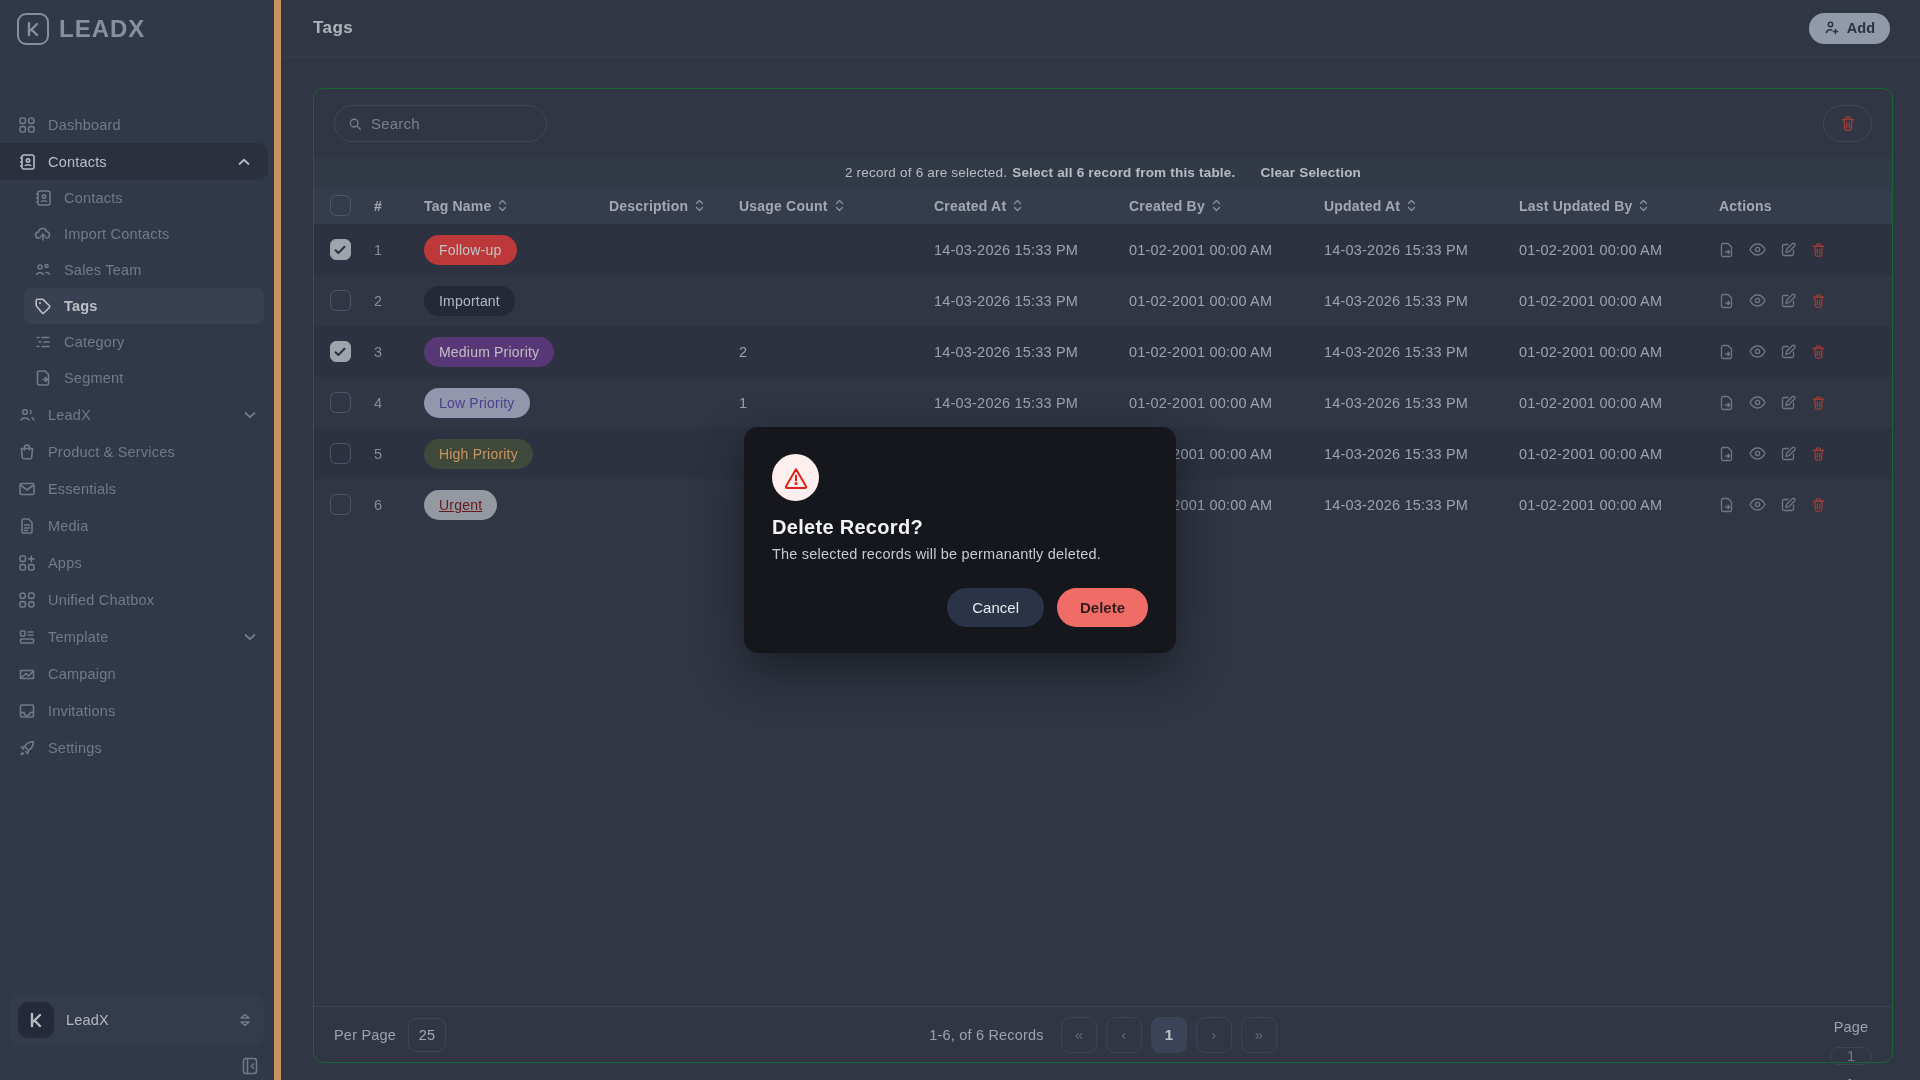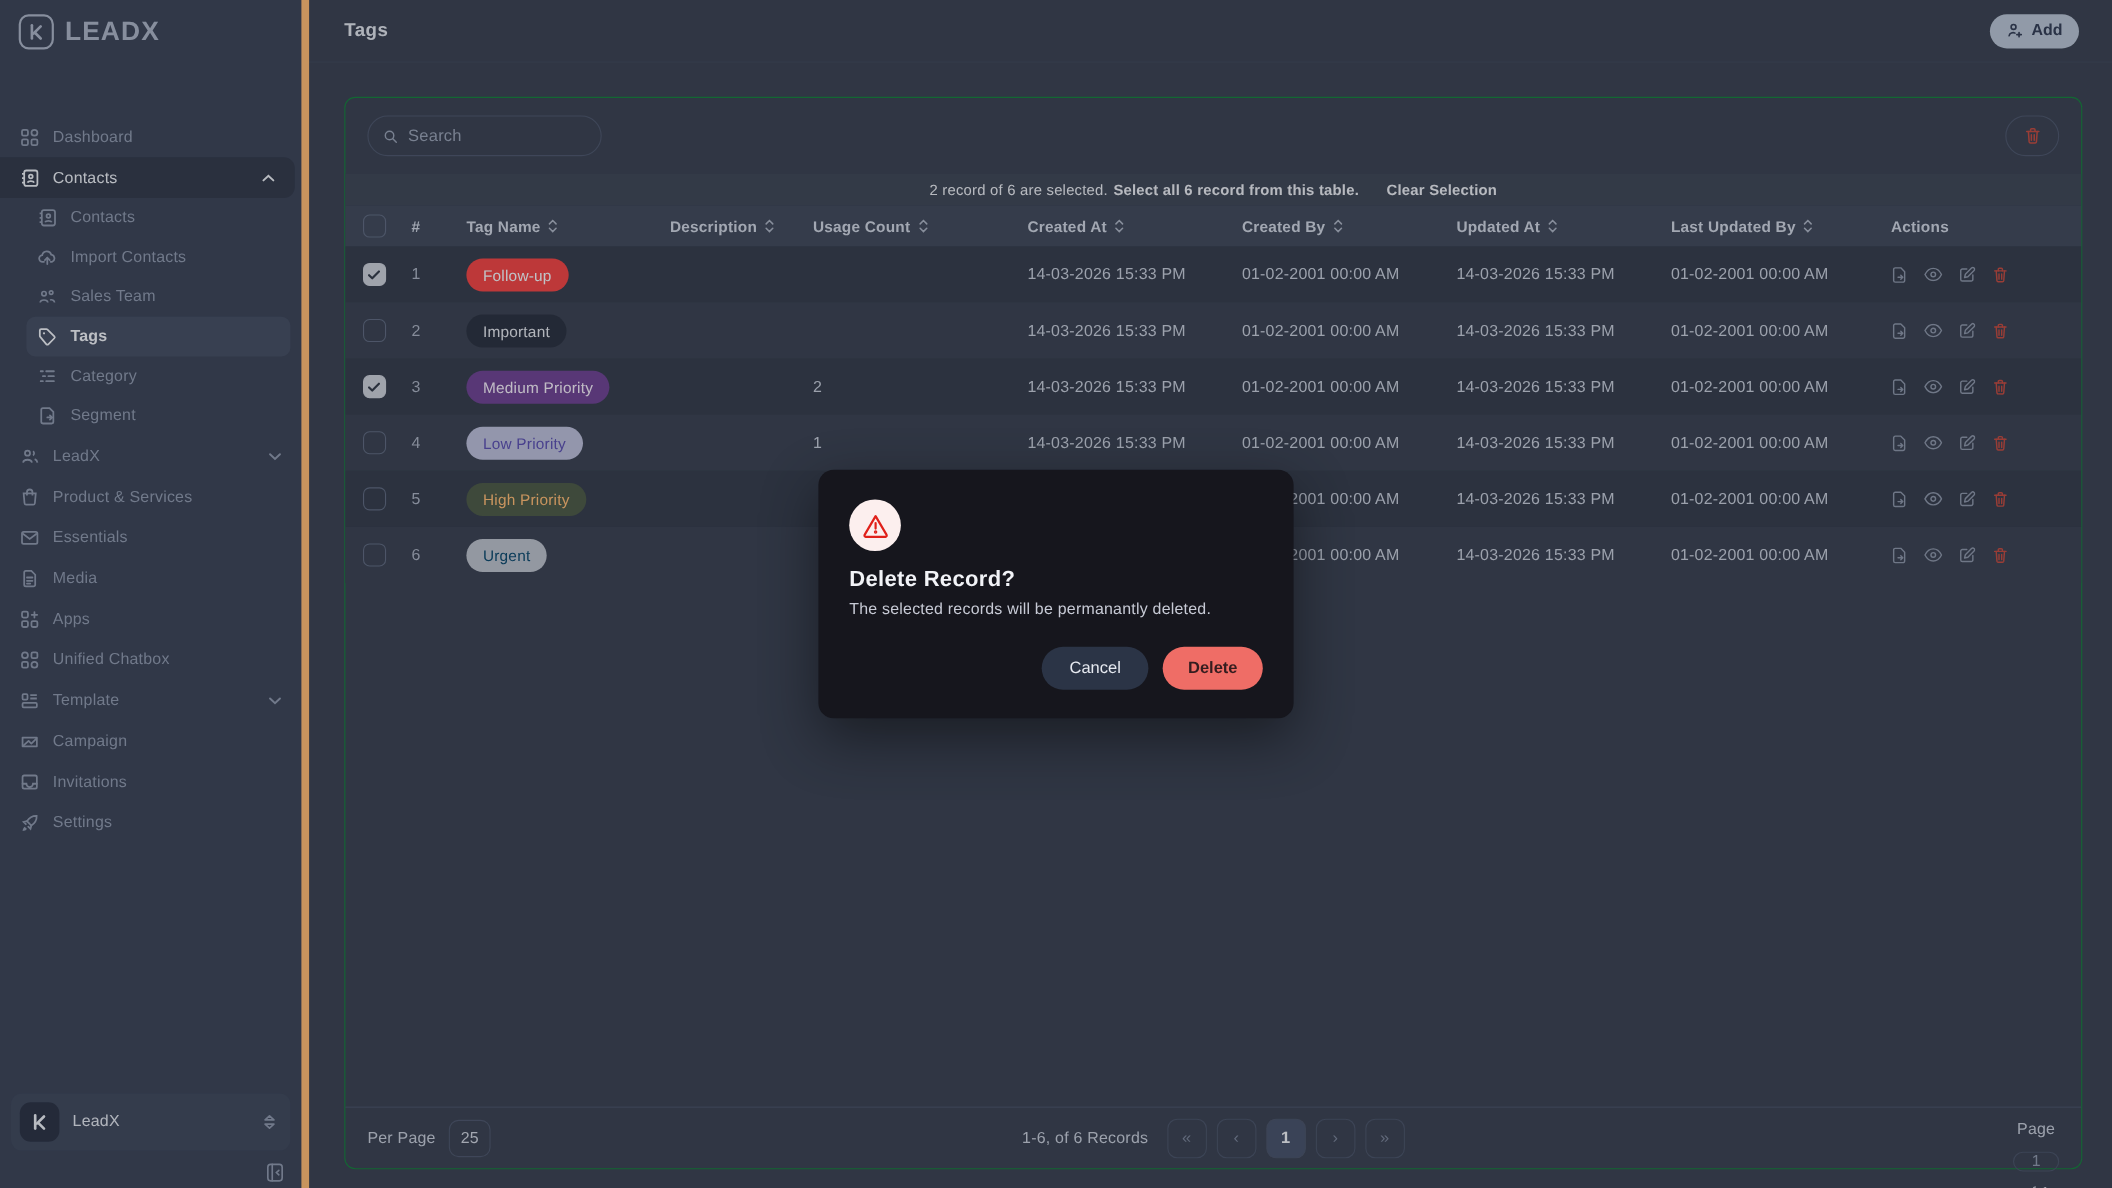--- a/index.html
+++ b/index.html
@@ -117,21 +117,21 @@
   }
   .checkbox.checked { background:#c8cdd7; border-color:#c8cdd7; color:#333b4a; }
   .pill {
     display:inline-block; padding:7px 15px; border-radius:16px; font-size:14px;
   }
   .pill-blue     { background:#ef4444; color:#f2f6fa; }
   .pill-dark     { background:#2a3140; color:#dfe3ea; }
   .pill-purple   { background:#6d4392; color:#f2ecf7; }
   .pill-lavender { background:#b9bdd8; color:#5a50b0; }
   .pill-green    { background:#4c5a47; color:#fdba74; }
-  .pill-gray     { background:#b9bfca; color:#0c4a6e; }
+  .pill-gray     { background:#b9bfca; color:#7f1d1d;text-decoration:underline; }
   .c-actions { display:flex; align-items:center; gap:15px; color:#8b95a8; }
   .act { cursor:pointer; color:#8b95a8; }
   .act.danger { color:#c14b41; }
 
   
   .card-footer {
     position:absolute; left:0; right:0; bottom:0; height:56px;
     border-top:1px solid #49536a; display:flex; align-items:center; padding:0 20px;
     font-size:14.5px; color:#c4cbd8;
   }

